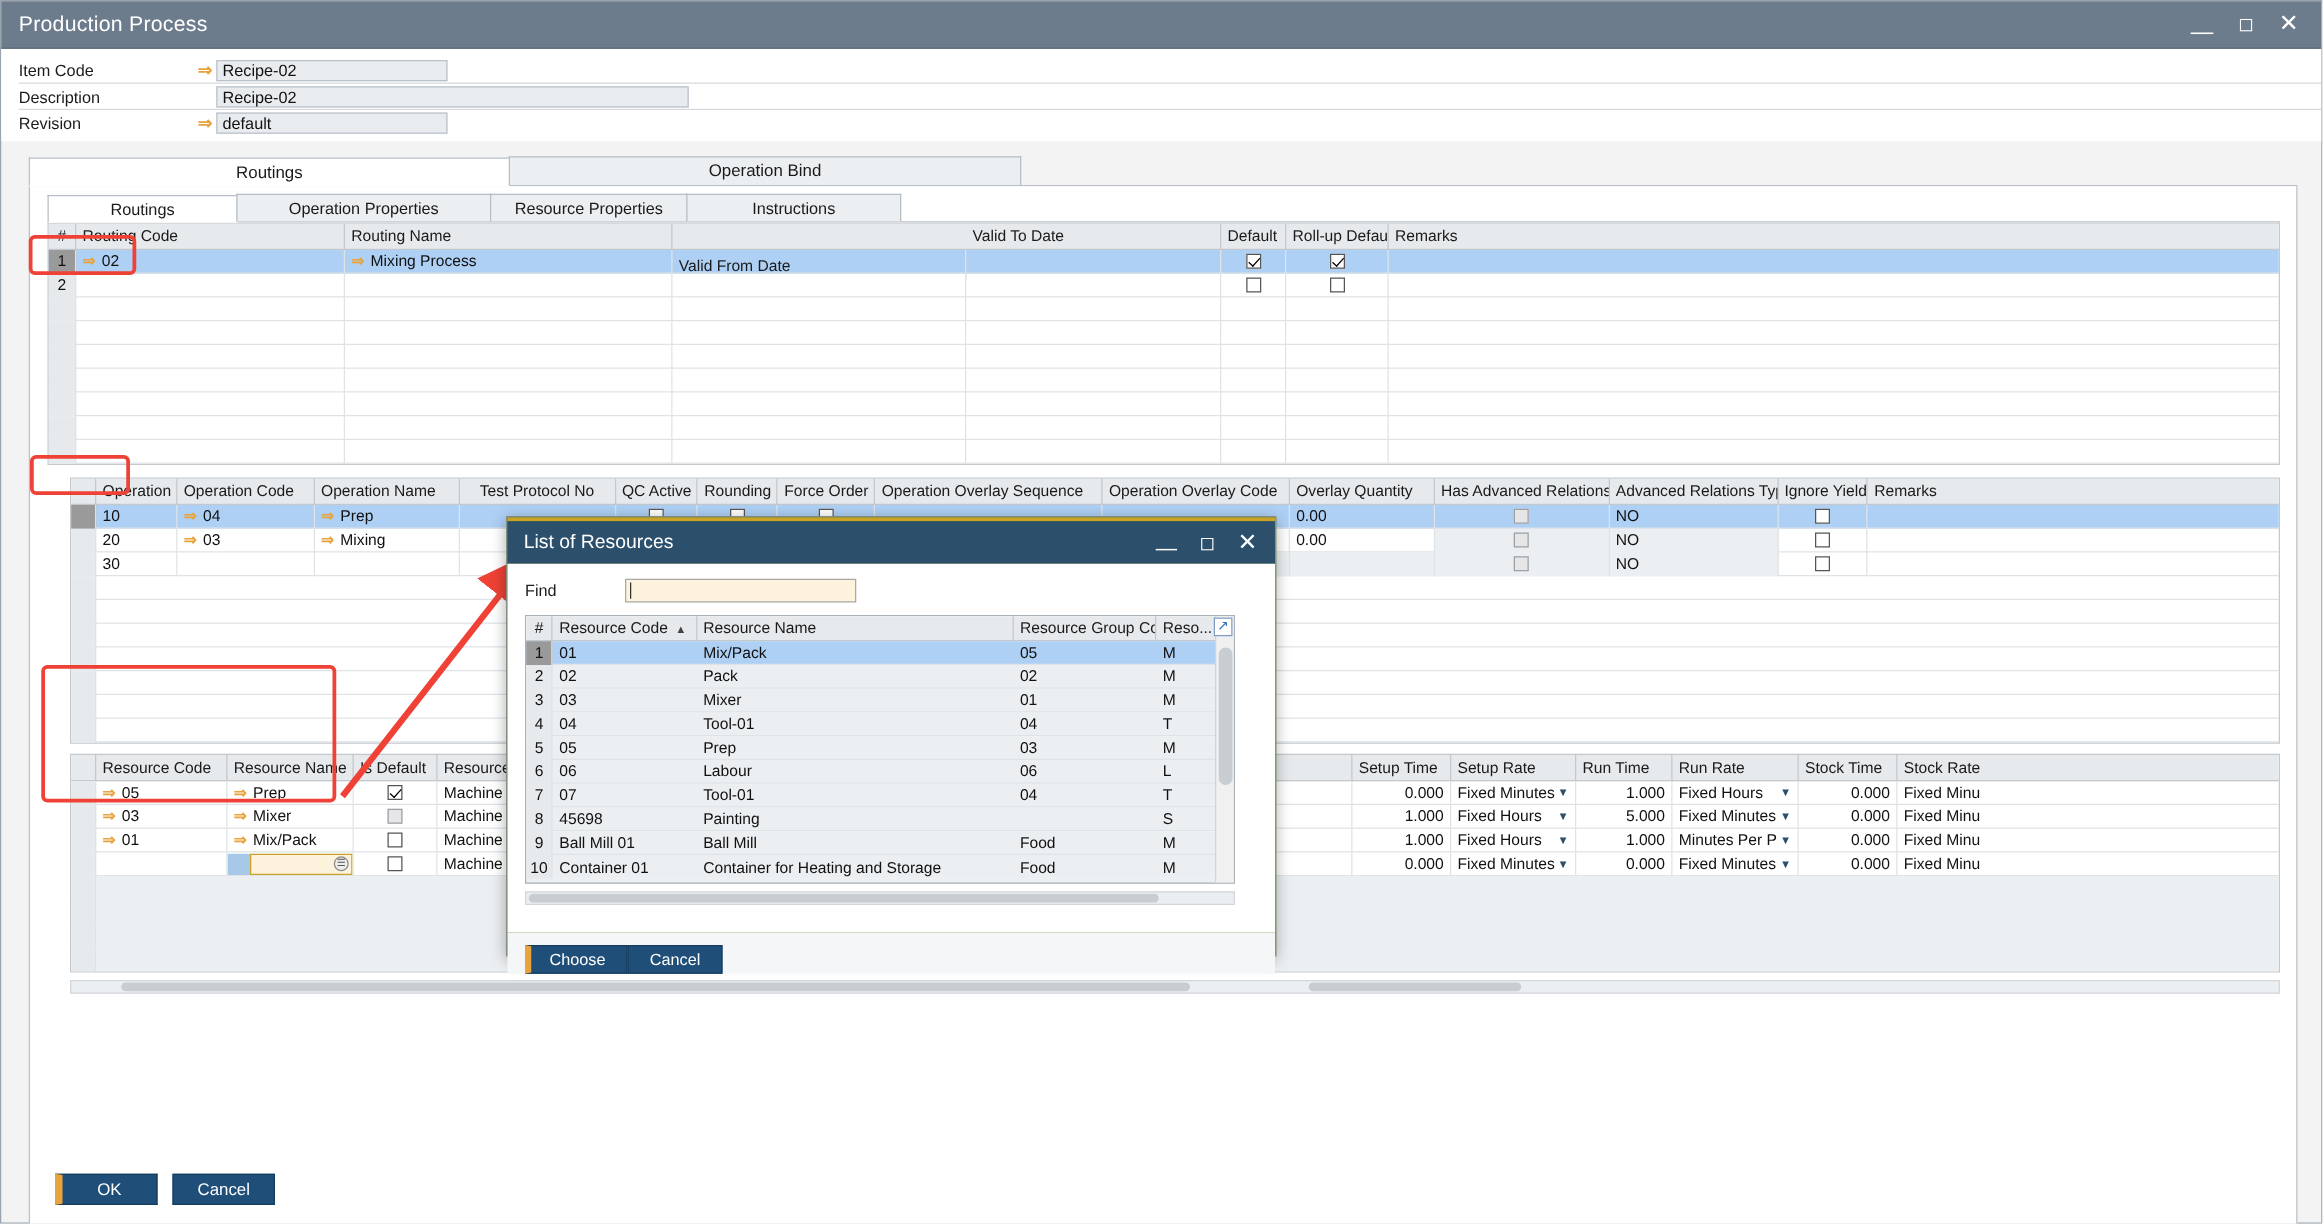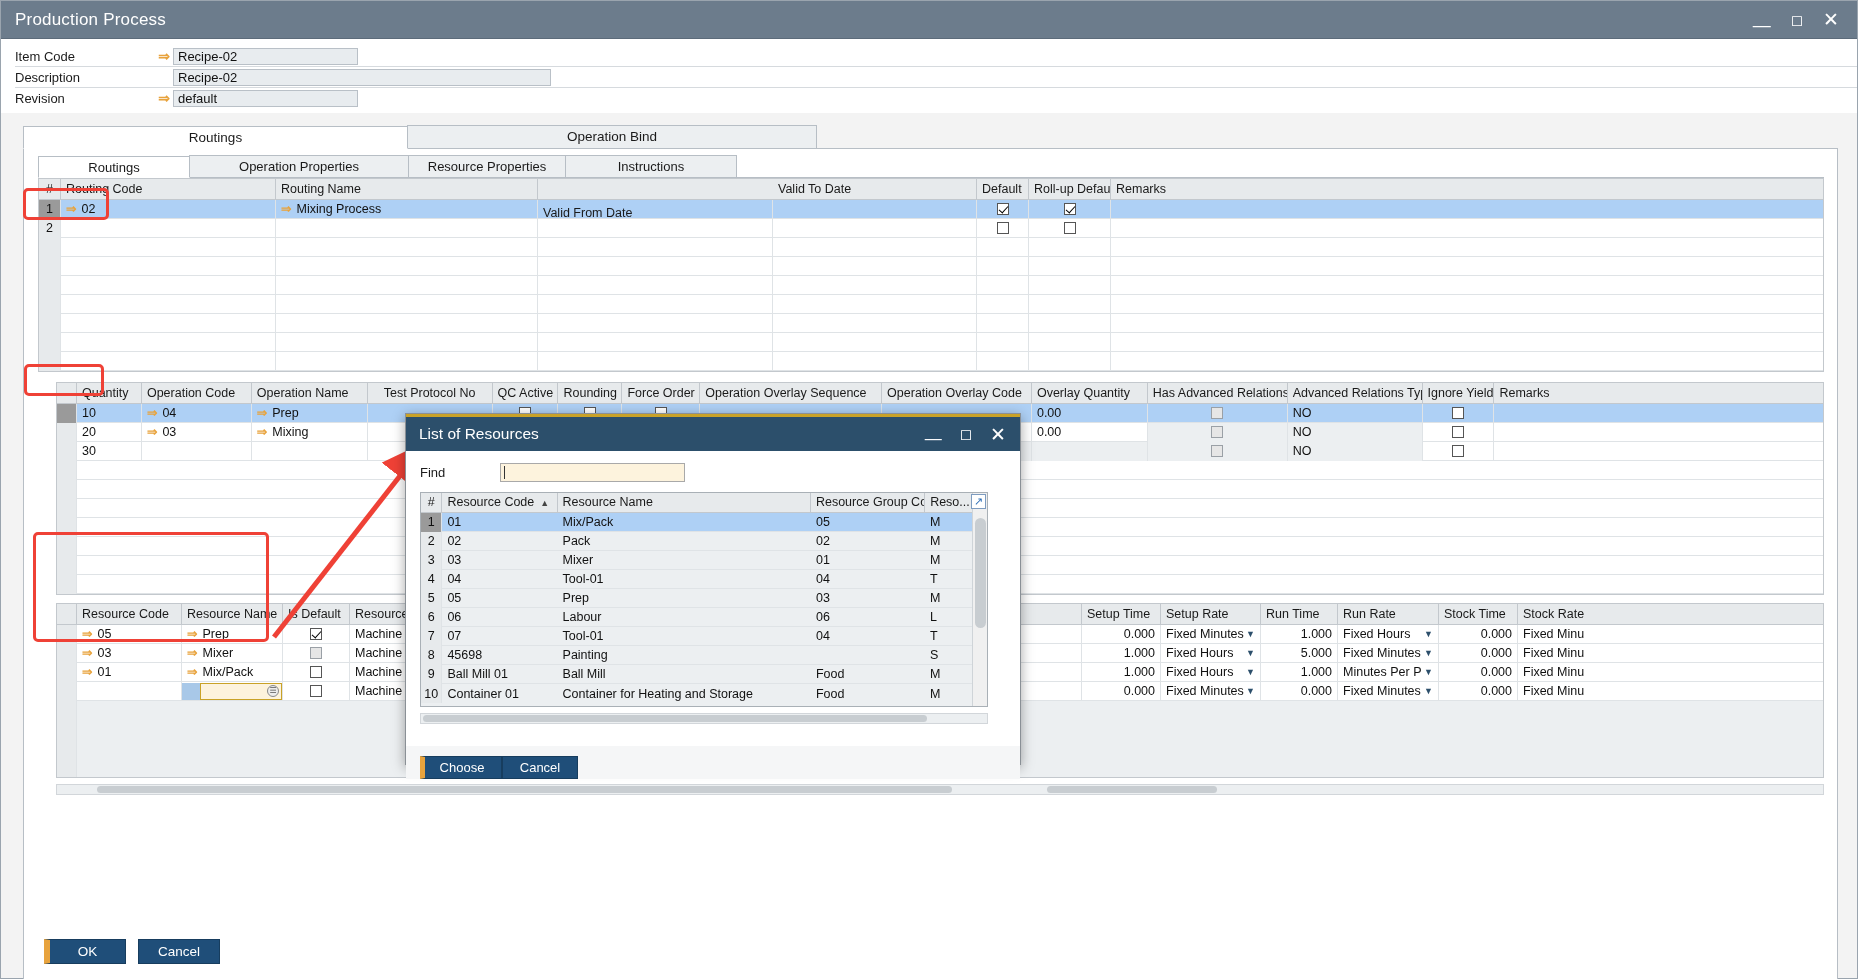--- a/index.html
+++ b/index.html
@@ -78,21 +78,21 @@
   }
 
   
   .tabs-inner { display:flex; align-items:flex-end; margin-left:14px; border-bottom:1px solid #b7bec5; width:1786px;}
   .tab-i {
     height:22px; line-height:21px; text-align:center;
     border:1px solid #b7bec5; border-bottom:none;
     background:#eceff1; font-size:13px; color:#1a1a1a; margin-right:-1px;
   }
   .tab-i.active { background:#ffffff; border-bottom:1px solid #ffffff; position:relative; top:1px; }
-  .tab-i.w1 { width:152px; } .tab-i.w2 { width:220px; }
+  .tab-i.w1 { width:152px; } .tab-i.w2 { width:204px; }
   .tab-i.w3 { width:158px; } .tab-i.w4 { width:172px; }
 
   
   .grid { border:1px solid #c3c8cd; background:#ffffff; font-size:12.5px; }
   .grid .hrow {
     display:flex; background:#e7eaec; border-bottom:1px solid #c3c8cd;
     height:21px; align-items:center;
   }
   .grid .hcell {
     padding:0 5px; height:21px; line-height:20px;
@@ -348,21 +348,21 @@
           <div class="cell" style="width:204px;"></div>
           <div class="cell" style="width:52px;"></div>
           <div class="cell" style="width:82px;"></div>
           <div class="cell" style="width:710px;border-right:none;"></div>
         </div>
     </div>
 
     <div class="grid" style="margin:10px 0 0 32px; width:1768px;">
       <div class="hrow">
         <div class="hcell" style="width:20px;"></div>
-        <div class="hcell" style="width:65px;">Quantity</div>
+        <div class="hcell" style="width:65px;">Operation</div>
         <div class="hcell" style="width:110px;">Operation Code</div>
         <div class="hcell" style="width:116px;">Operation Name</div>
         <div class="hcell" style="width:125px;text-align:center;">Test Protocol No</div>
         <div class="hcell" style="width:66px;">QC Active</div>
         <div class="hcell" style="width:64px;">Rounding</div>
         <div class="hcell" style="width:78px;">Force Order</div>
         <div class="hcell" style="width:182px;">Operation Overlay Sequence</div>
         <div class="hcell" style="width:150px;">Operation Overlay Code</div>
         <div class="hcell" style="width:116px;">Overlay Quantity</div>
         <div class="hcell" style="width:140px;">Has Advanced Relations</div>

